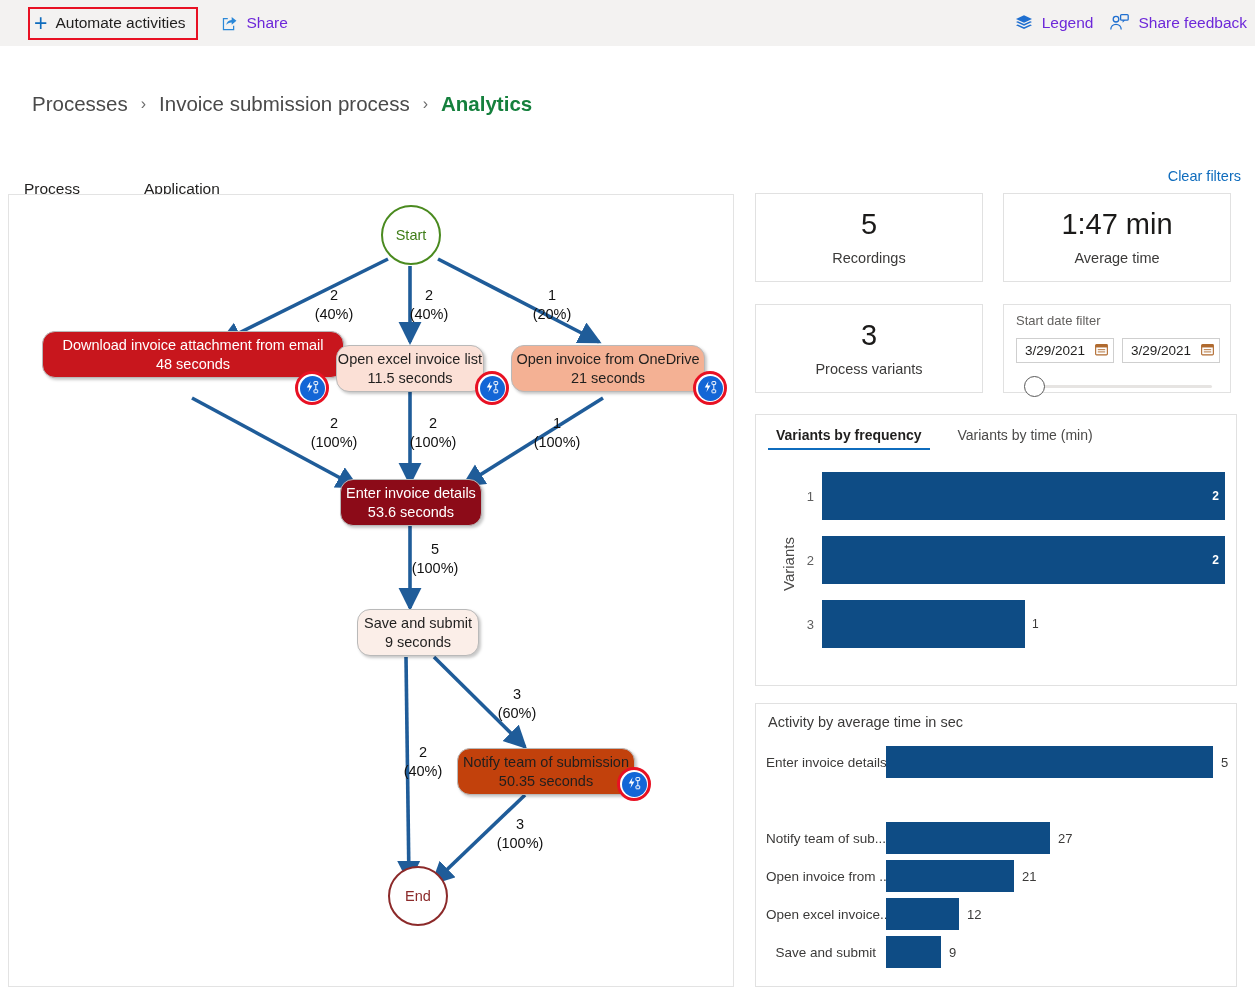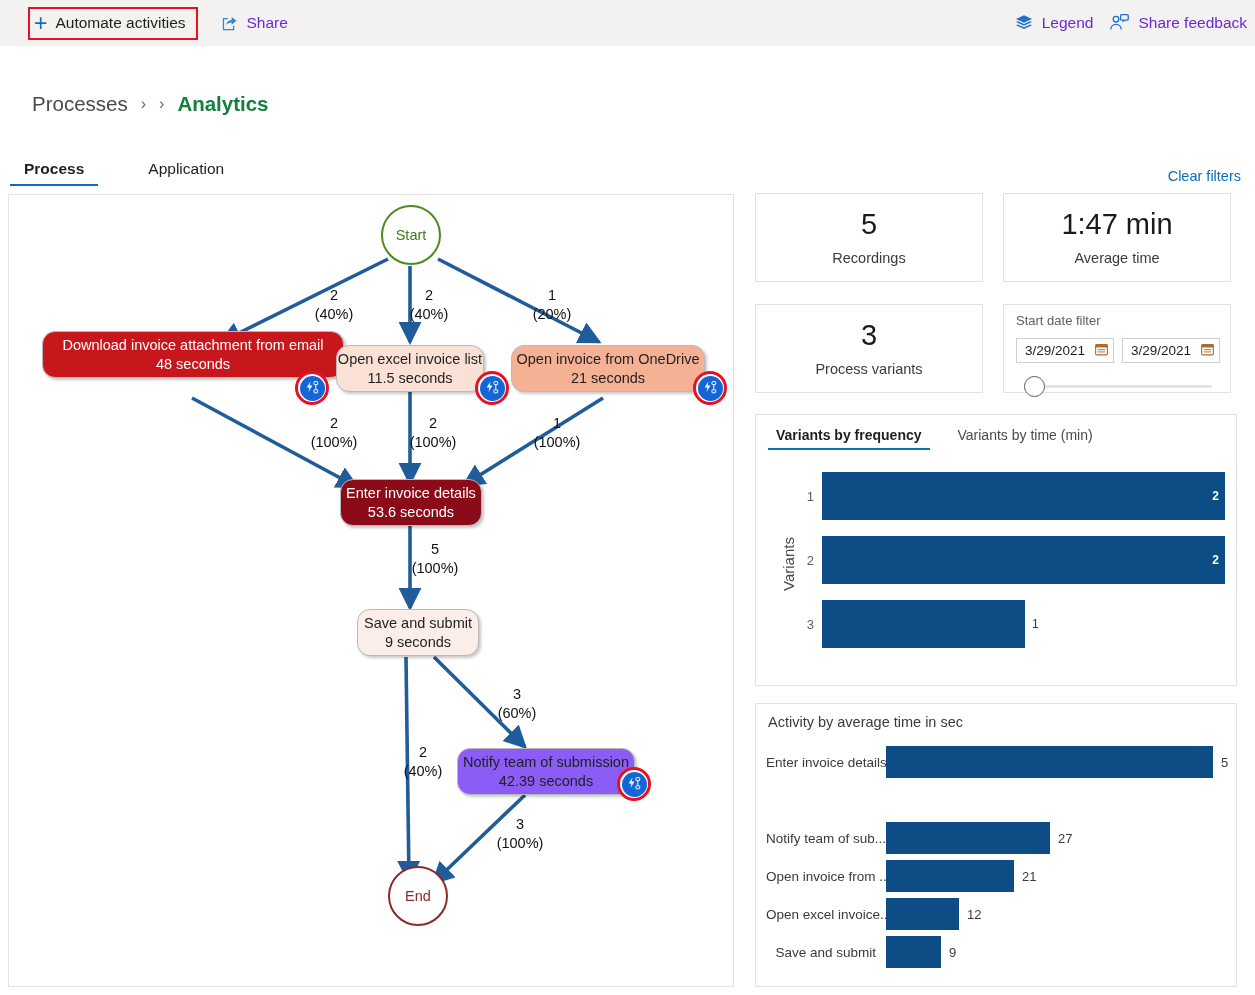--- a/index.html
+++ b/index.html
@@ -47,21 +47,21 @@
   #breadcrumb .crumb.current { color: #15803d; font-weight: bold; cursor: default; }
   #breadcrumb .chev { color: #6d6d6d; font-size: 16px; }
 
   
   #tabbar {
     position: absolute; left: 10px; top: 158px;
     display: flex; align-items: flex-end; gap: 36px;
     font-size: 15.5px;
   }
   .tab { padding: 2px 14px 8px 14px; color: #201f1e; cursor: pointer; position: relative; }
-  .tab.active { font-weight: 700; }
+  .tab.active { font-weight: 400; margin-top: 20px; }
   .tab.active::after {
     content: ""; position: absolute; left: 0; right: 0; bottom: 0;
     height: 2.5px; background: #0f6cbd;
   }
 
   
   #diagram-panel {
     position: absolute; left: 8px; top: 194px;
     width: 726px; height: 793px;
     background: #ffffff; border: 1px solid #e3e3e3;
@@ -206,20 +206,21 @@
         </svg>
       </span>
       <span>Share feedback</span>
     </div>
   </div>
 </div>
 
 <div id="breadcrumb">
   <span class="crumb">Processes</span>
   <span class="chev">›</span>
+  <span class="crumb">Invoice submission process</span>
   <span class="chev">›</span>
   <span class="crumb current">Analytics</span>
 </div>
 
 <div id="tabbar">
   <div class="tab active">Process</div>
   <div class="tab">Application</div>
 </div>
 
 <div id="clear-filters">Clear filters</div>
@@ -348,23 +349,23 @@
 
   <div class="edge-label" style="left:478px;top:490px;width:60px;">
     <div>3</div>
       <div>(60%)</div>
   </div>
   <div class="edge-label" style="left:384px;top:548px;width:60px;">
     <div>2</div>
       <div>(40%)</div>
   </div>
 
-  <div class="node-box" style="left:448px;top:553px;width:178px;height:47px;background:#8b5cf6;color:#201f1e;">
+  <div class="node-box" style="left:448px;top:553px;width:178px;height:47px;background:#c2410c;color:#201f1e;">
     <span>Notify team of submission</span>
-    <span>42.39 seconds</span>
+    <span>50.35 seconds</span>
   </div>
   <div class="automate-badge" style="left:608px;top:572px;">
     <div class="inner">
       <svg width="16" height="16" viewBox="0 0 18 18">
         <path d="M7.4 1.3L3.1 8.3h3.1l-1.2 5.2 4.5-7.2H6.3l1.1-5z" fill="#ffffff"></path>
         <rect x="11.2" y="1.8" width="4.2" height="3.4" rx="0.6" fill="none" stroke="#ffffff" stroke-width="1.1"></rect>
         <rect x="11.2" y="11.0" width="4.2" height="3.4" rx="0.6" fill="none" stroke="#ffffff" stroke-width="1.1"></rect>
         <path d="M13.3 5.4v5.4" stroke="#ffffff" stroke-width="1.1"></path>
       </svg>
     </div>

